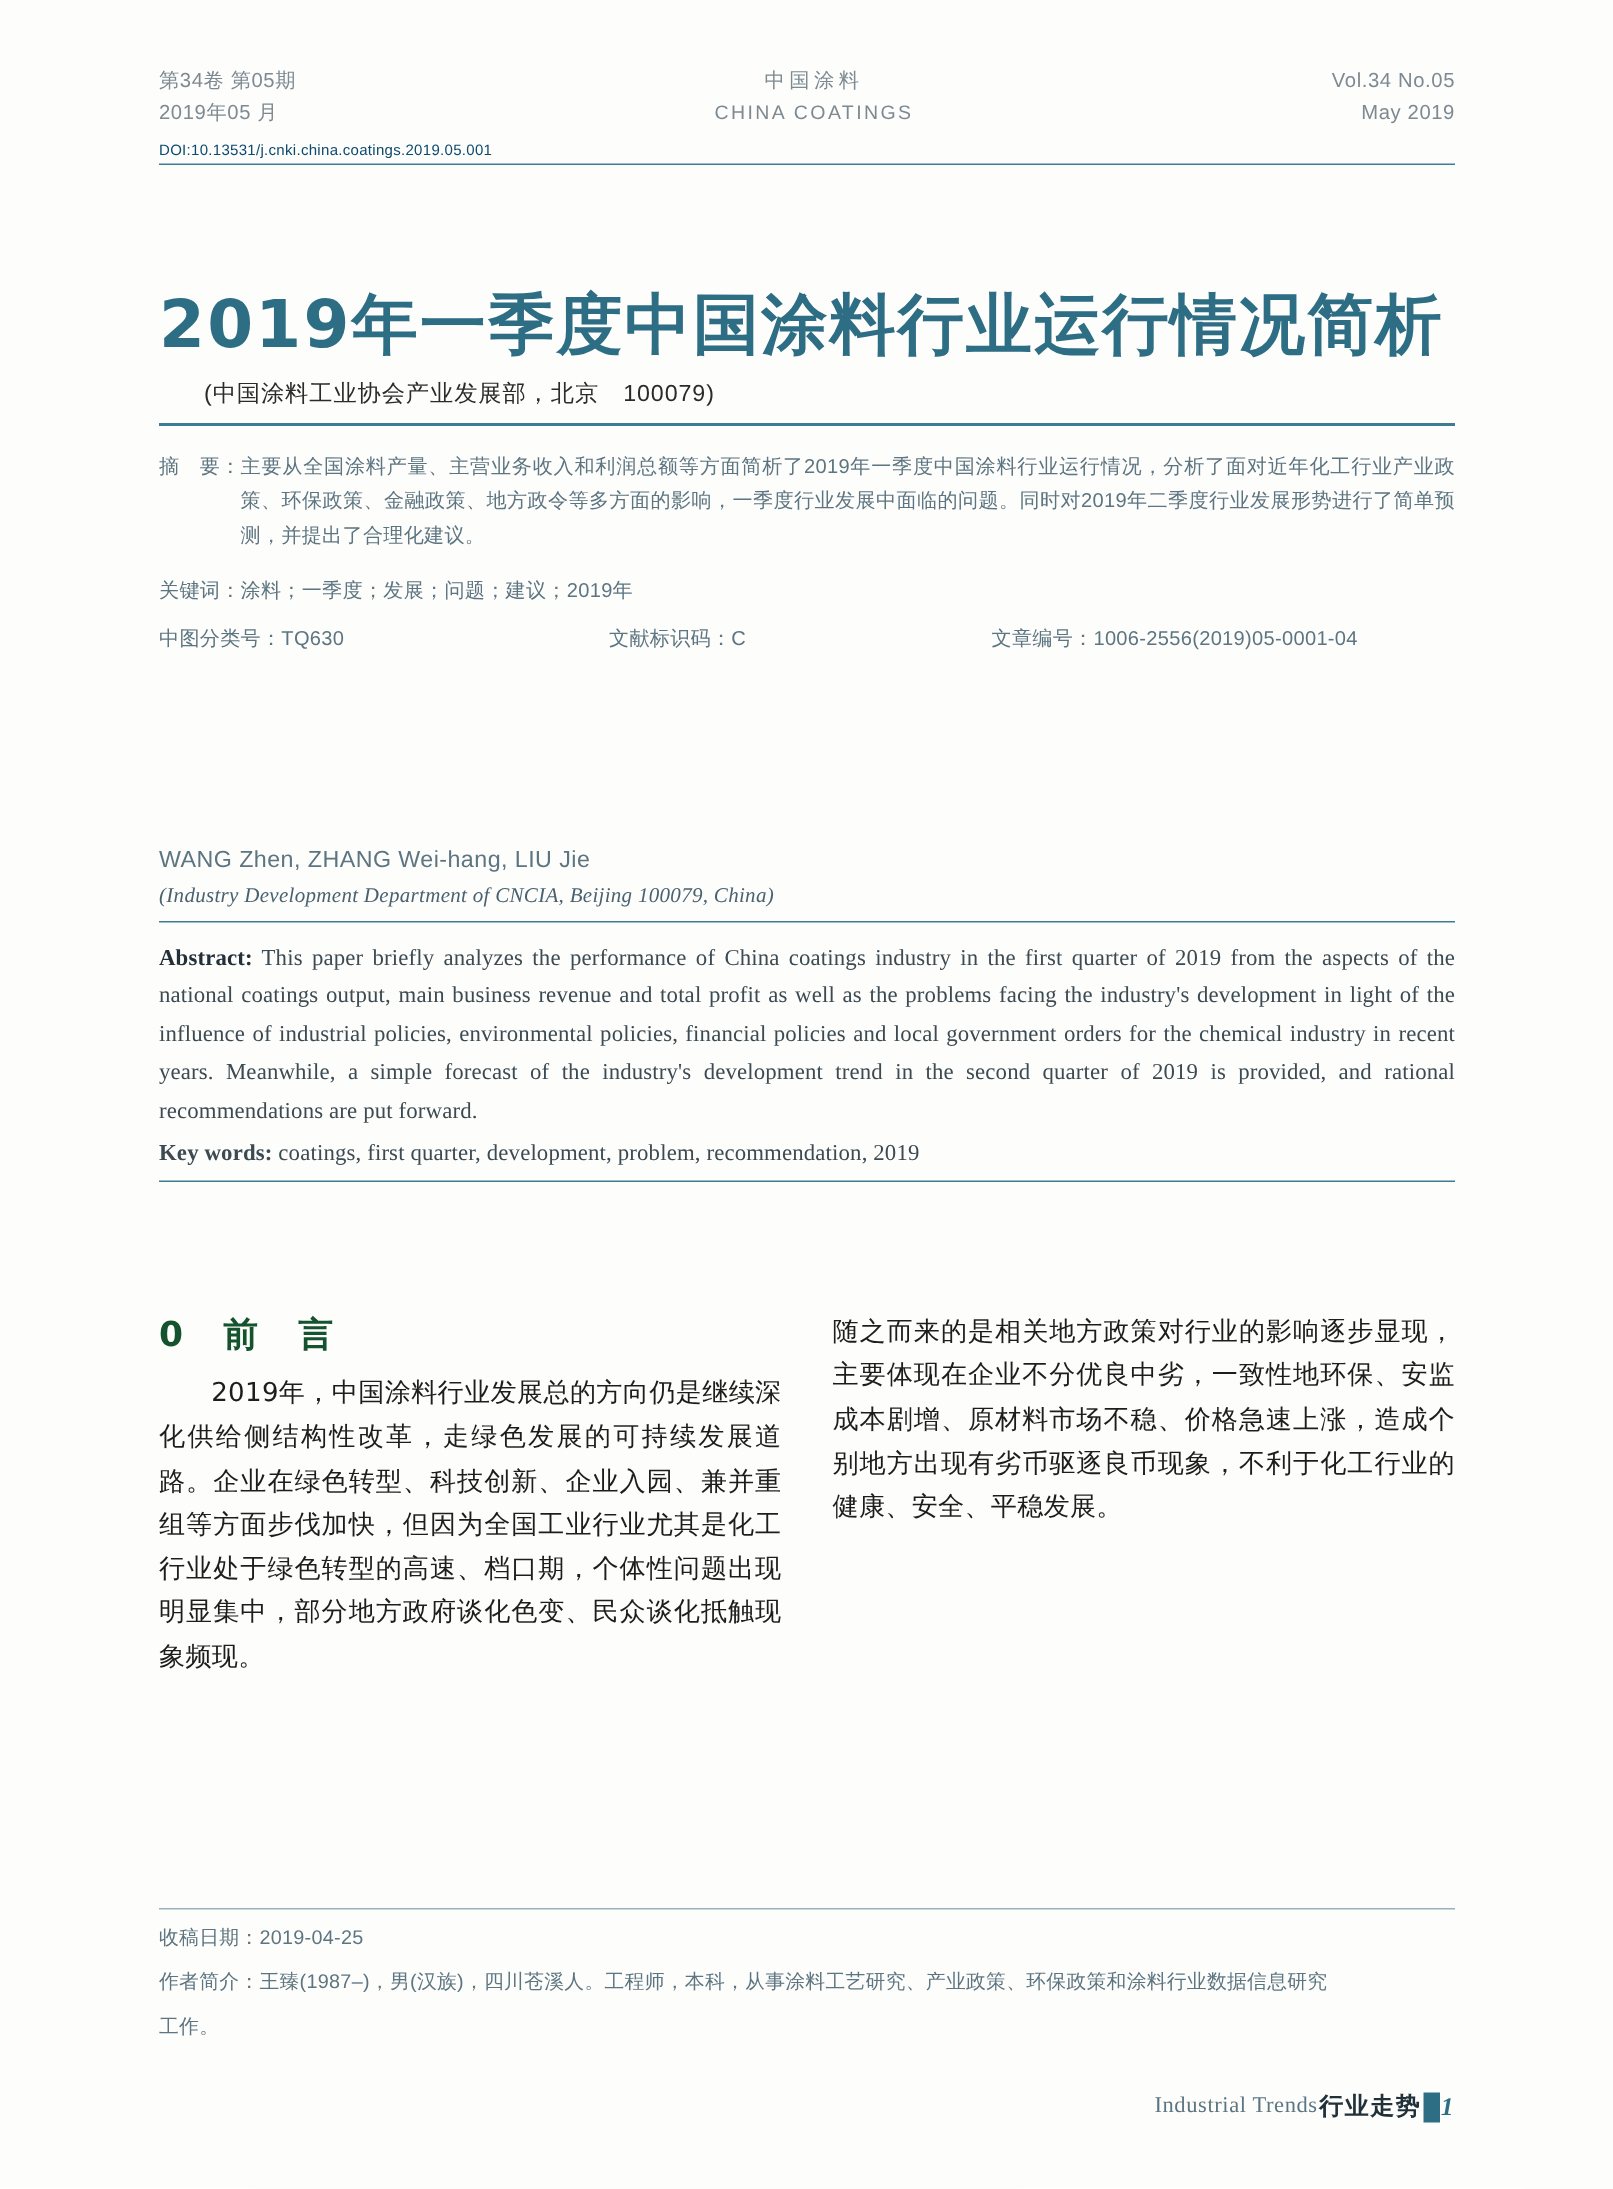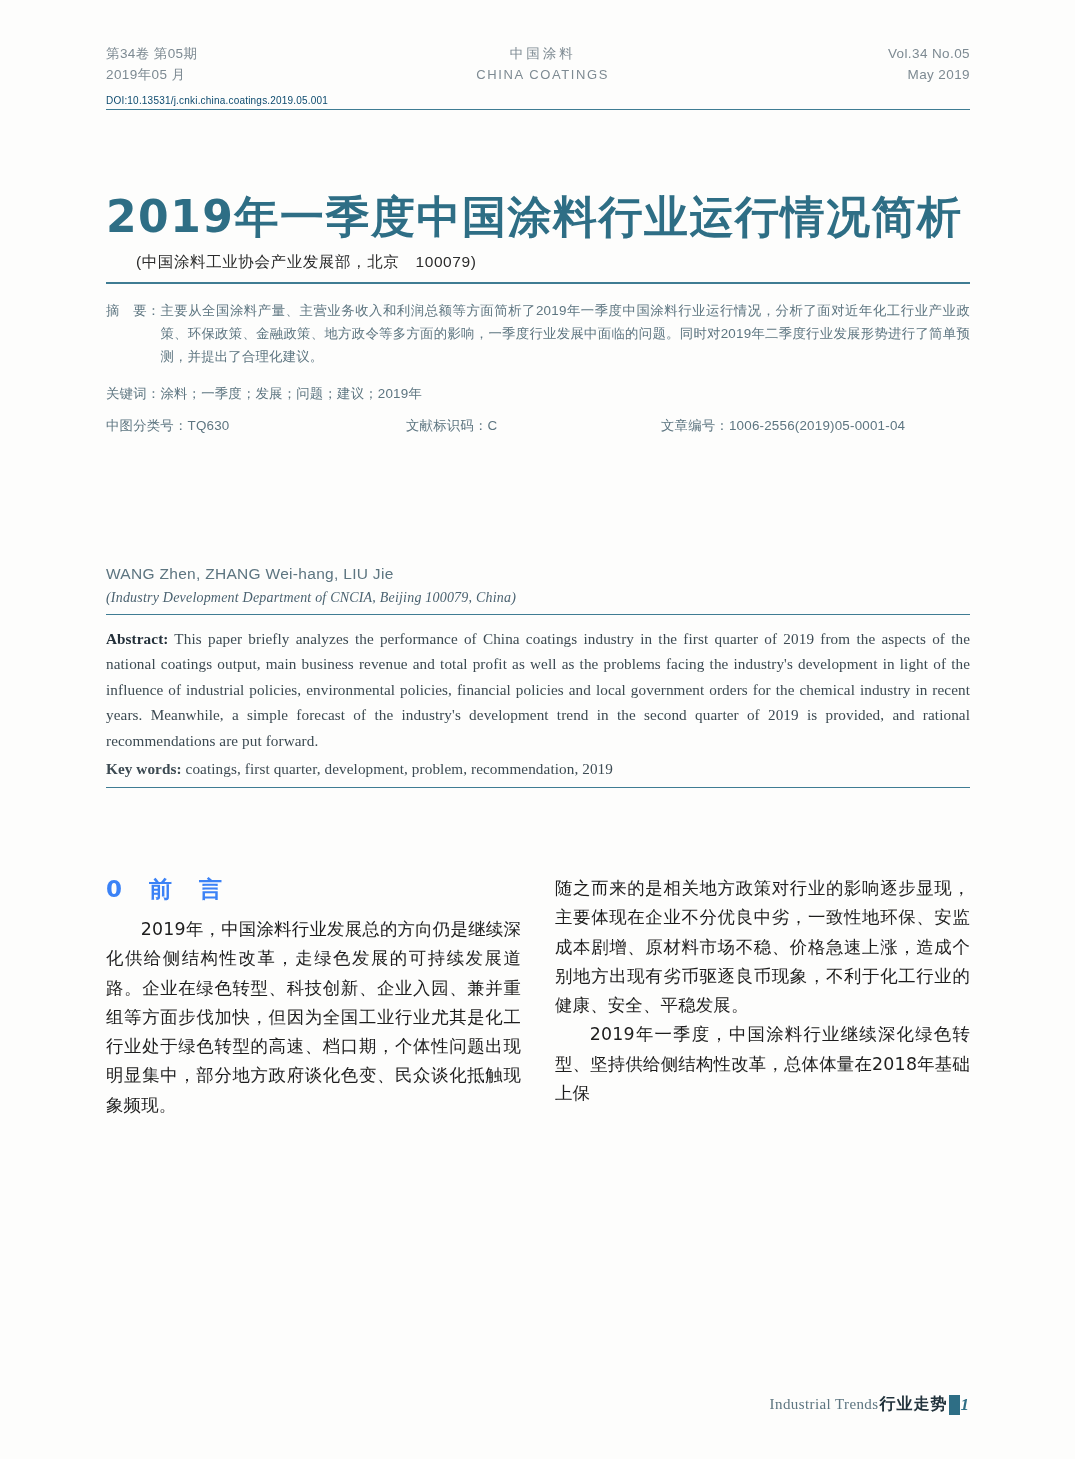--- a/index.html
+++ b/index.html
@@ -190,21 +190,21 @@
   
   .body-wrap {
     margin-top: 86px;
     display: flex;
     gap: 34px;
   }
   .col-body {
     width: 415px;
   }
   .sec-head {
-    color: #3b82f6;
+    color: #14532d;
     font-size: 23px;
     font-weight: bold;
     letter-spacing: 2px;
     margin-bottom: 10px;
     font-family: "DejaVu Sans", sans-serif;
   }
   .para {
     font-size: 17.4px;
     line-height: 1.68;
     color: #1d1d1d;
@@ -325,26 +325,31 @@
       <div class="rule-en2"></div>
     </div>
 
     <div class="body-wrap">
       <div class="col-body">
         <div class="sec-head"><span>0</span>　<span>前　言</span></div>
         <div class="para">2019年，中国涂料行业发展总的方向仍是继续深化供给侧结构性改革，走绿色发展的可持续发展道路。企业在绿色转型、科技创新、企业入园、兼并重组等方面步伐加快，但因为全国工业行业尤其是化工行业处于绿色转型的高速、档口期，个体性问题出现明显集中，部分地方政府谈化色变、民众谈化抵触现象频现。</div>
       </div>
       <div class="col-body">
         <div class="para noindent">随之而来的是相关地方政策对行业的影响逐步显现，主要体现在企业不分优良中劣，一致性地环保、安监成本剧增、原材料市场不稳、价格急速上涨，造成个别地方出现有劣币驱逐良币现象，不利于化工行业的健康、安全、平稳发展。</div>
-        <div class="para">2019年一季度，中国涂料行业继续深化绿色转型、坚持供给侧结构性改革，总体体量在2018年基础上保</div>
       </div>
     </div>
 
   </div>
 
+  <div class="foot">
+    <div class="rule-foot"></div>
+    <div class="foot-text">收稿日期：2019-04-25</div>
+    <div class="foot-text"><span>作者简介：</span><span>王臻(1987–)，男(汉族)，四川苍溪人。工程师，本科，从事涂料工艺研究、产业政策、环保政策和涂料行业数据信息研究</span></div>
+    <div class="foot-text ind">工作。</div>
+  </div>
 
   <div class="footer">
     <span class="f-en">Industrial Trends</span>
     <span class="f-cn">行业走势</span>
     <span class="f-bar"></span>
     <span class="f-num">1</span>
   </div>
 
 </div>
 

